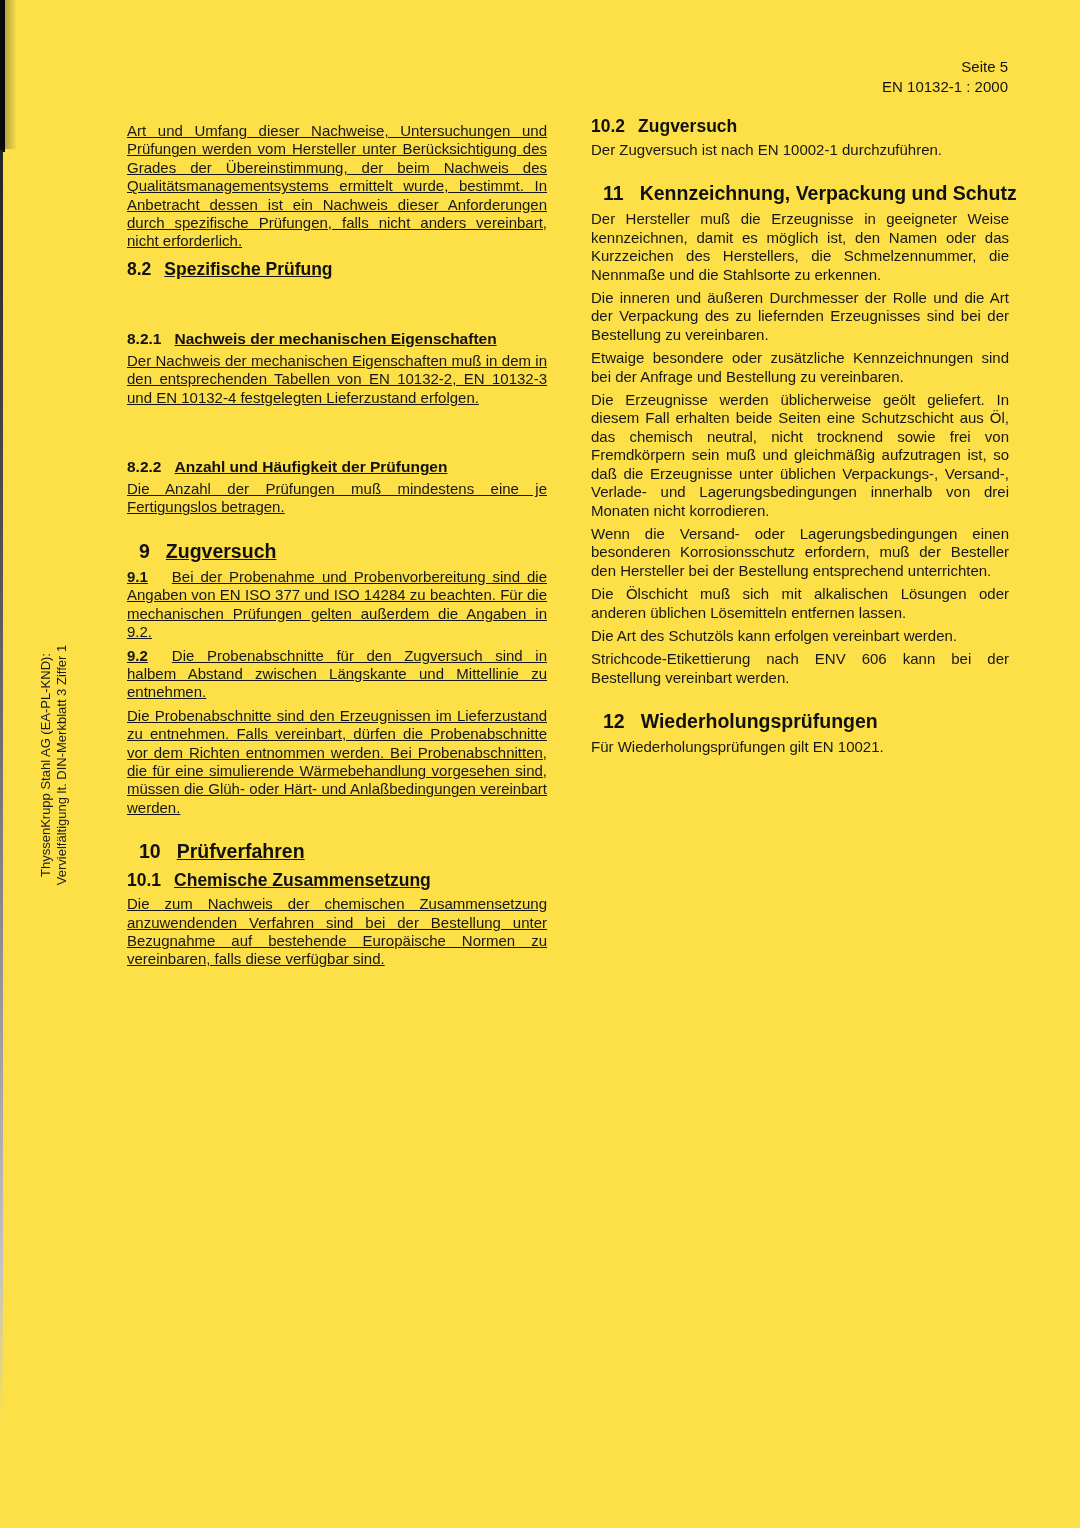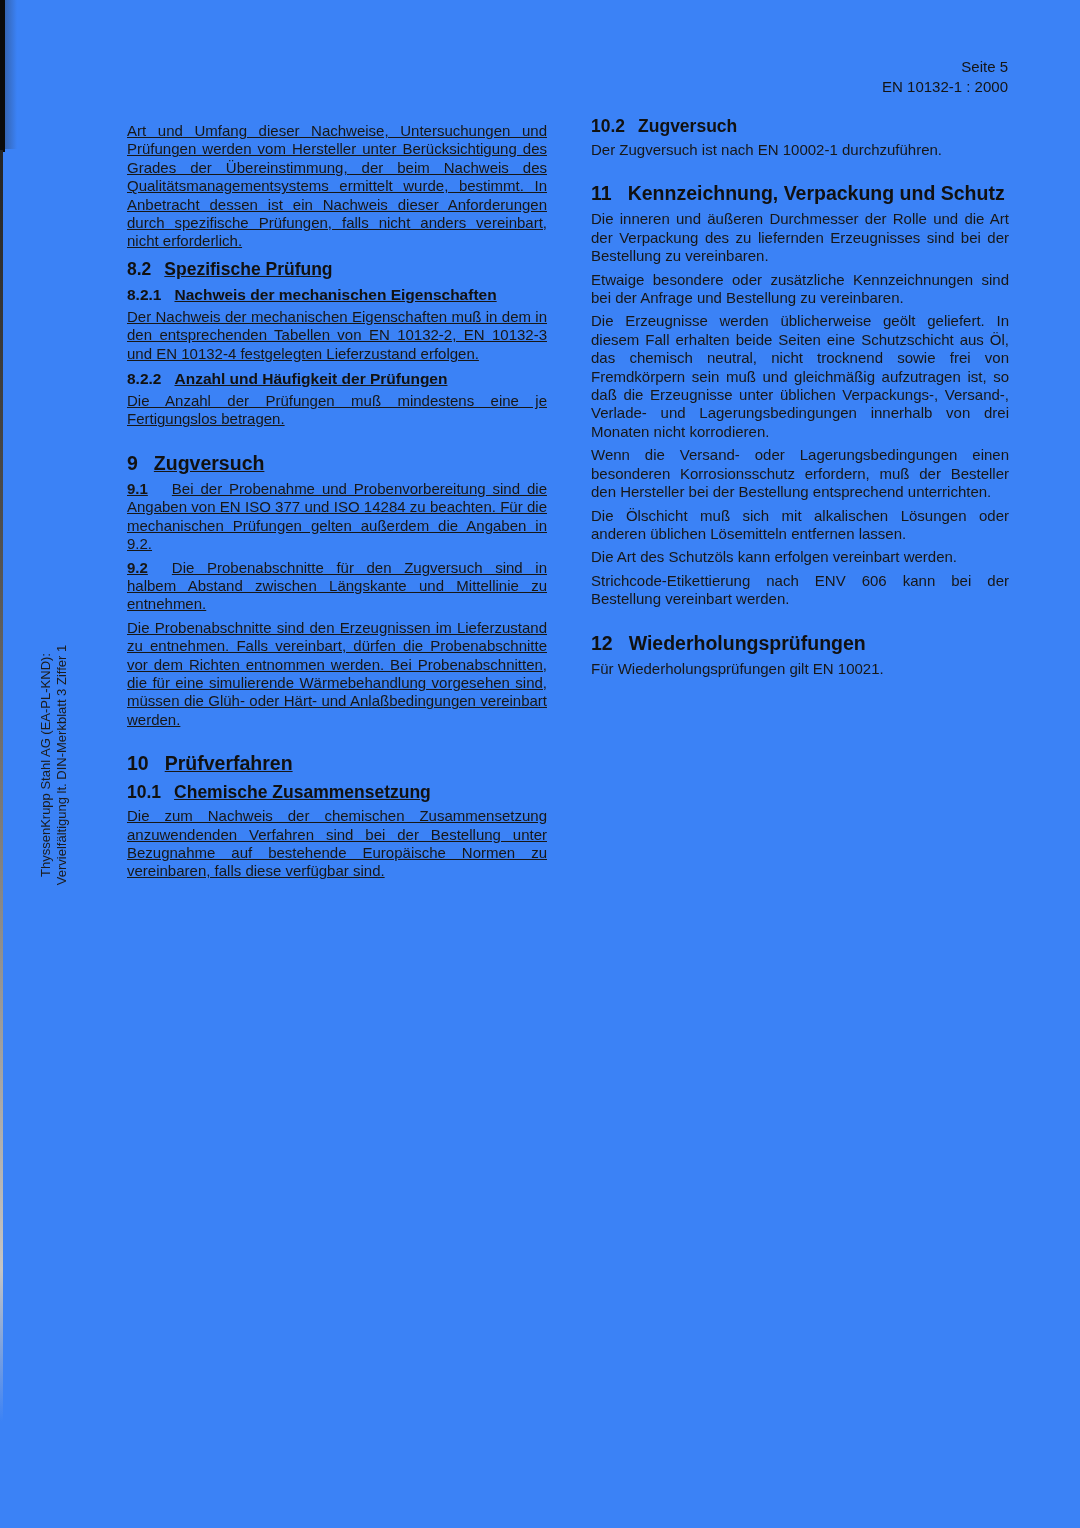--- a/index.html
+++ b/index.html
@@ -3,21 +3,21 @@
 <meta charset="utf-8">
 <style>
   * { margin: 0; padding: 0; box-sizing: border-box; }
   html, body { background: #ffffff; }
   body {
     width: 1080px; height: 1528px;
     position: relative; overflow: hidden;
     font-family: "Liberation Sans", "DejaVu Sans", sans-serif;
     color: #171717;
   }
-  .page { position: absolute; inset: 0; background: #3b82f6; }
+  .page { position: absolute; inset: 0; background: #fde047; }
 
   
   .scan-bar-top    { position: absolute; left: 0; top: 0; width: 5px; height: 152px; background: #0b0b0b; }
   .scan-bar-shadow { position: absolute; left: 5px; top: 0; width: 12px; height: 149px;
                      background: linear-gradient(90deg, rgba(40,40,40,0.32), rgba(255,255,255,0)); }
   .scan-line       { position: absolute; left: 0; top: 150px; width: 3px; height: 1272px;
                      background: linear-gradient(180deg, #242424 0%, #4f4f4f 30%, #8d8d8d 62%, #c4c4c4 88%, rgba(255,255,255,0) 100%); }
 
   
   .page-header {
@@ -40,26 +40,26 @@
   .col-right { left: 591px; width: 418px; }
 
   .col p.body-text {
     font-size: 15px; line-height: 18.4px;
     text-align: justify; margin: 5px 0; color: #171717;
   }
   .p-lead { font-weight: bold; margin-right: 24px; }
 
   .heading { font-weight: bold; color: #111; white-space: nowrap; }
   .heading .h-num { display: inline-block; text-align: right; }
-  .h1 { font-size: 19.5px; line-height: 21px; margin: 24px 0 6px; }
+  .h1 { font-size: 19.5px; line-height: 21px; margin: 24px 12px 6px; }
   .h1 .h-num { margin-right: 16px; }
   .h2 { font-size: 17.5px; line-height: 19px; margin: 9px 0 3px; }
   .h2 .h-num { margin-right: 13px; }
   .h3 { font-size: 15.5px; line-height: 17px; margin: 7px 0 2px; }
-  .h3 .h-num { margin-right: 13px; }
+  .h3 .h-num { margin-right: 13px; margin-top: 44px; }
   .col > :first-child { margin-top: 0; }
 </style>
 </head>
 <body>
 
 <div class="page">
 
   <div class="scan-bar-top"></div>
   <div class="scan-bar-shadow"></div>
   <div class="scan-line"></div>
@@ -88,20 +88,21 @@
       <p class="body-text"><span class="p-lead">9.2</span>Die Probenabschnitte für den Zugversuch sind in halbem Abstand zwischen Längskante und Mittellinie zu entnehmen.</p>
       <p class="body-text">Die Probenabschnitte sind den Erzeugnissen im Lieferzustand zu entnehmen. Falls vereinbart, dürfen die Probenabschnitte vor dem Richten entnommen werden. Bei Probenabschnitten, die für eine simulierende Wärmebehandlung vorgesehen sind, müssen die Glüh- oder Härt- und Anlaßbedingungen vereinbart werden.</p>
       <div class="heading h1"><span class="h-num">10</span><span class="h-title">Prüfverfahren</span></div>
       <div class="heading h2"><span class="h-num">10.1</span><span class="h-title">Chemische Zusammensetzung</span></div>
       <p class="body-text">Die zum Nachweis der chemischen Zusammensetzung anzuwendenden Verfahren sind bei der Bestellung unter Bezugnahme auf bestehende Europäische Normen zu vereinbaren, falls diese verfügbar sind.</p>
     </div>
   <div class="col col-right" id="col-right">
       <div class="heading h2"><span class="h-num">10.2</span><span class="h-title">Zugversuch</span></div>
       <p class="body-text">Der Zugversuch ist nach EN 10002-1 durchzuführen.</p>
       <div class="heading h1"><span class="h-num">11</span><span class="h-title">Kennzeichnung, Verpackung und Schutz</span></div>
+      <p class="body-text">Der Hersteller muß die Erzeugnisse in geeigneter Weise kennzeichnen, damit es möglich ist, den Namen oder das Kurzzeichen des Herstellers, die Schmelzennummer, die Nennmaße und die Stahlsorte zu erkennen.</p>
       <p class="body-text">Die inneren und äußeren Durchmesser der Rolle und die Art der Verpackung des zu liefernden Erzeugnisses sind bei der Bestellung zu vereinbaren.</p>
       <p class="body-text">Etwaige besondere oder zusätzliche Kennzeichnungen sind bei der Anfrage und Bestellung zu vereinbaren.</p>
       <p class="body-text">Die Erzeugnisse werden üblicherweise geölt geliefert. In diesem Fall erhalten beide Seiten eine Schutzschicht aus Öl, das chemisch neutral, nicht trocknend sowie frei von Fremdkörpern sein muß und gleichmäßig aufzutragen ist, so daß die Erzeugnisse unter üblichen Verpackungs-, Versand-, Verlade- und Lagerungsbedingungen innerhalb von drei Monaten nicht korrodieren.</p>
       <p class="body-text">Wenn die Versand- oder Lagerungsbedingungen einen besonderen Korrosionsschutz erfordern, muß der Besteller den Hersteller bei der Bestellung entsprechend unterrichten.</p>
       <p class="body-text">Die Ölschicht muß sich mit alkalischen Lösungen oder anderen üblichen Lösemitteln entfernen lassen.</p>
       <p class="body-text">Die Art des Schutzöls kann erfolgen vereinbart werden.</p>
       <p class="body-text">Strichcode-Etikettierung nach ENV 606 kann bei der Bestellung vereinbart werden.</p>
       <div class="heading h1"><span class="h-num">12</span><span class="h-title">Wiederholungsprüfungen</span></div>
       <p class="body-text">Für Wiederholungsprüfungen gilt EN 10021.</p>
     </div>

